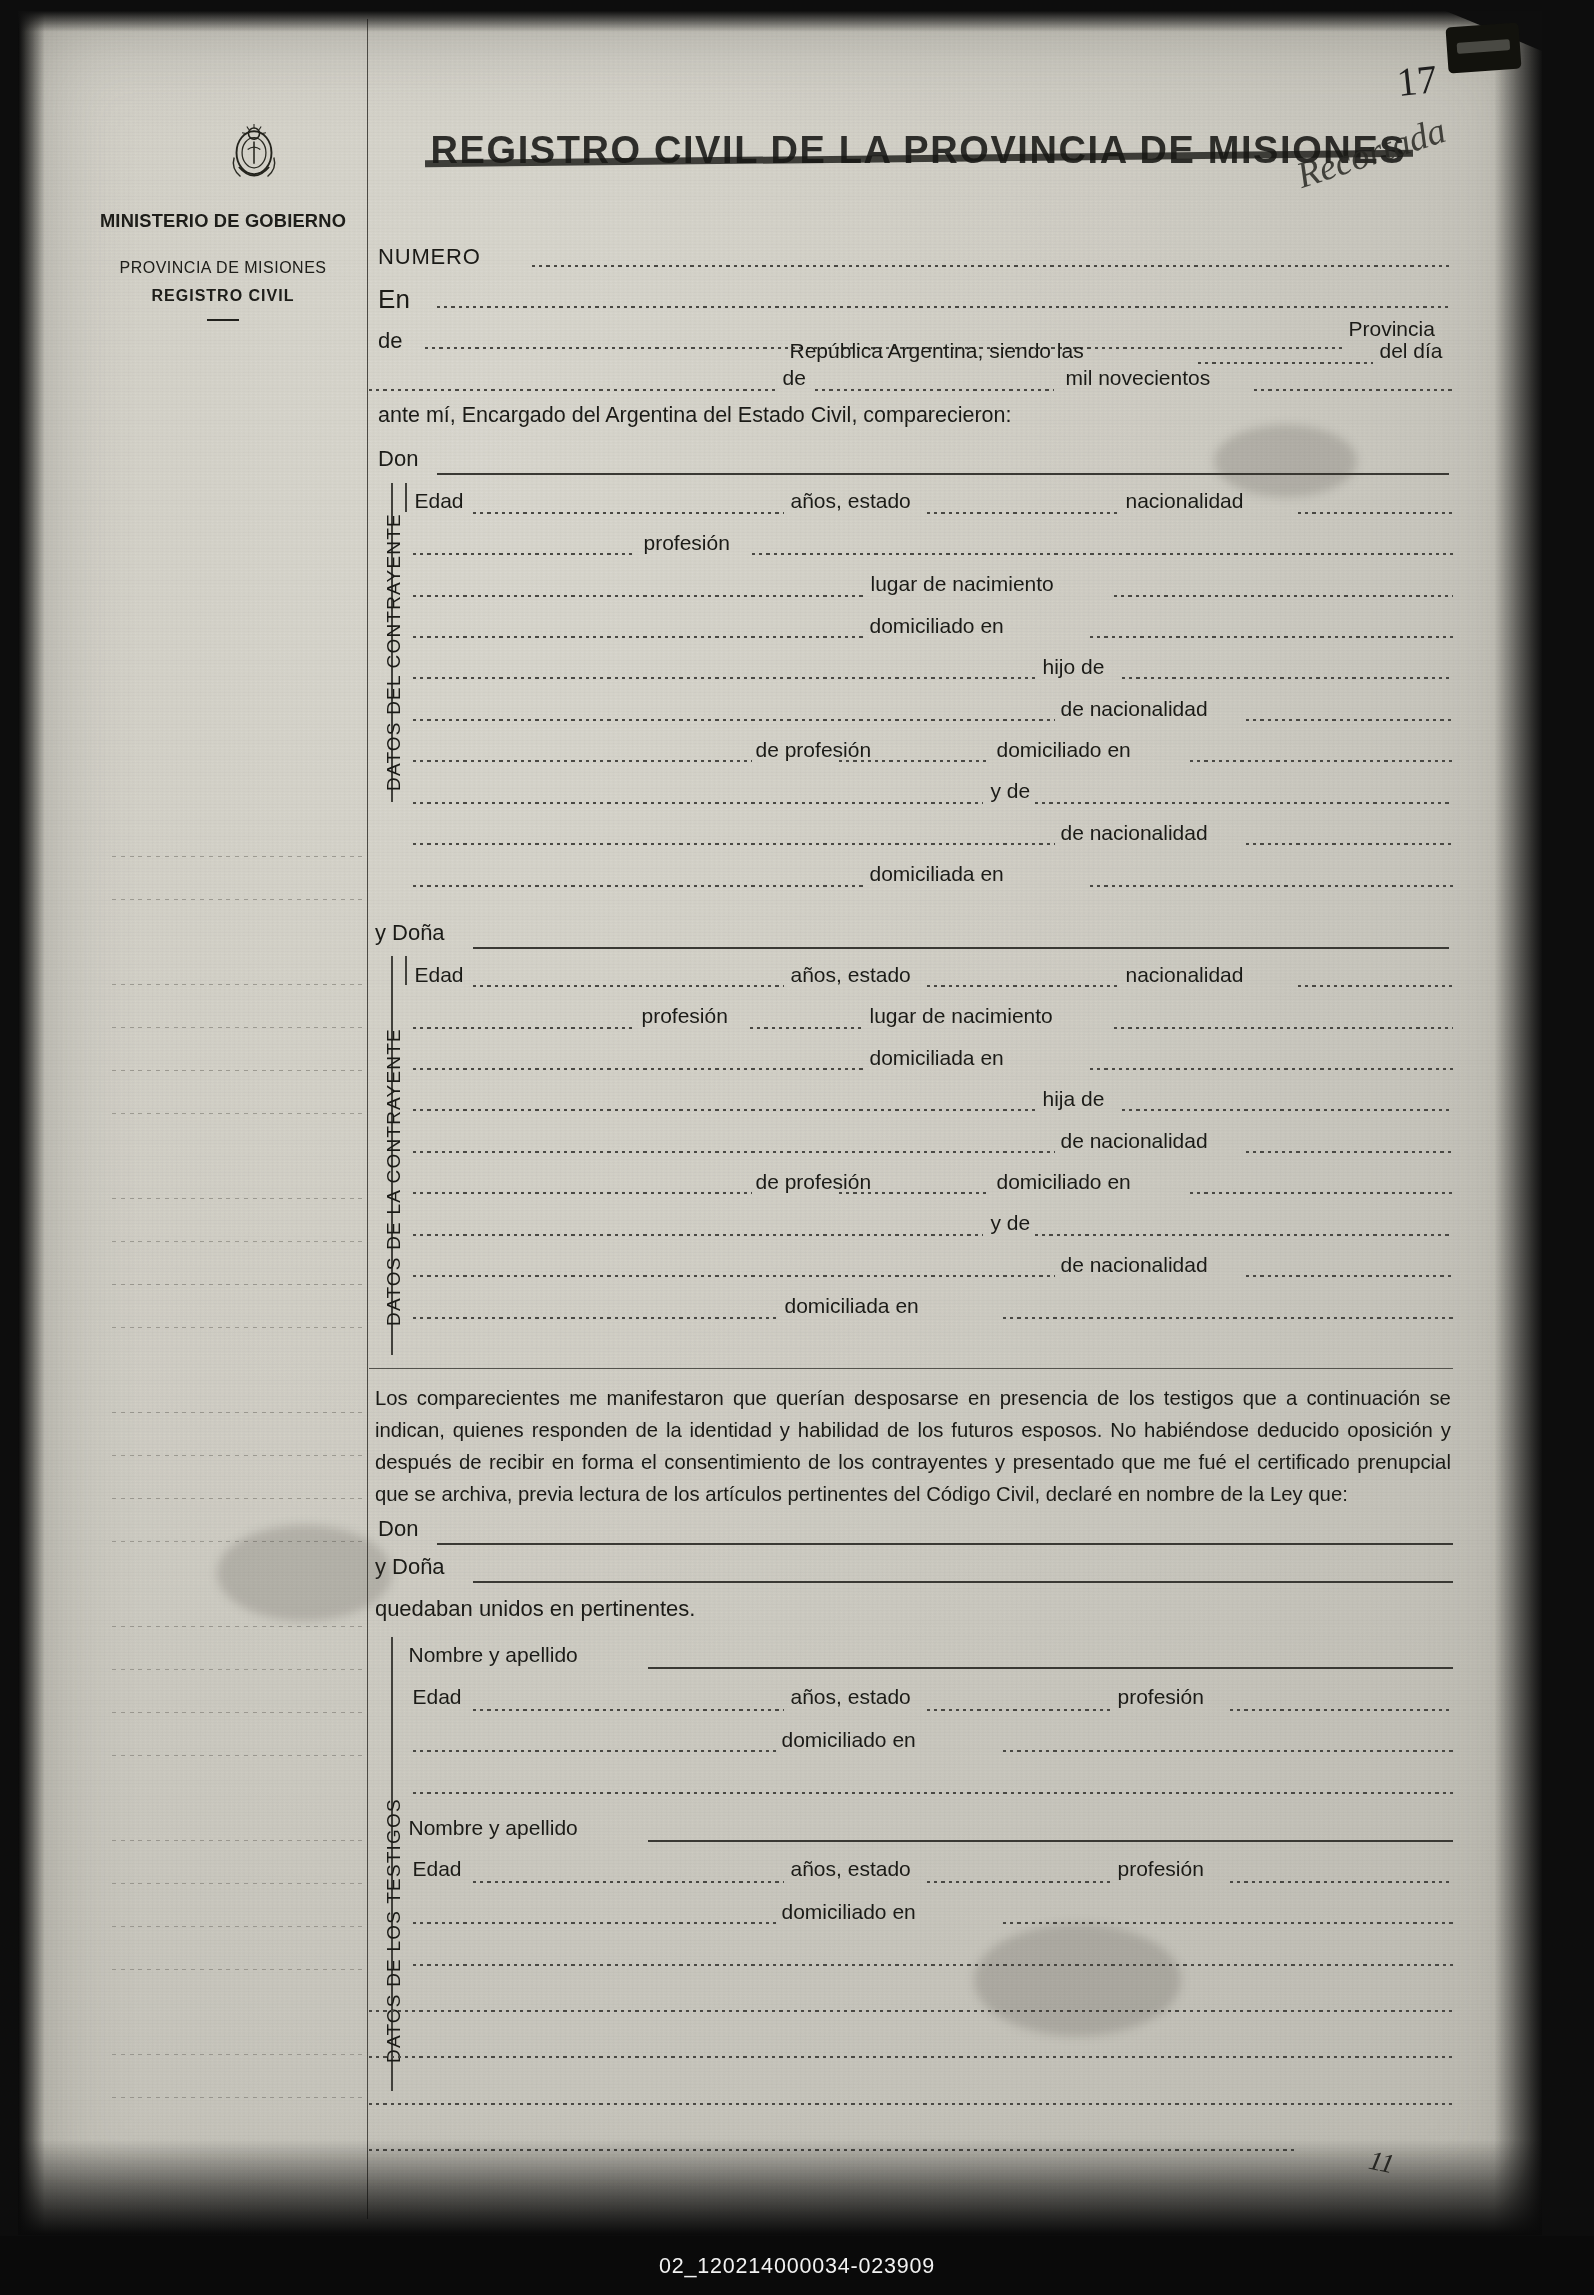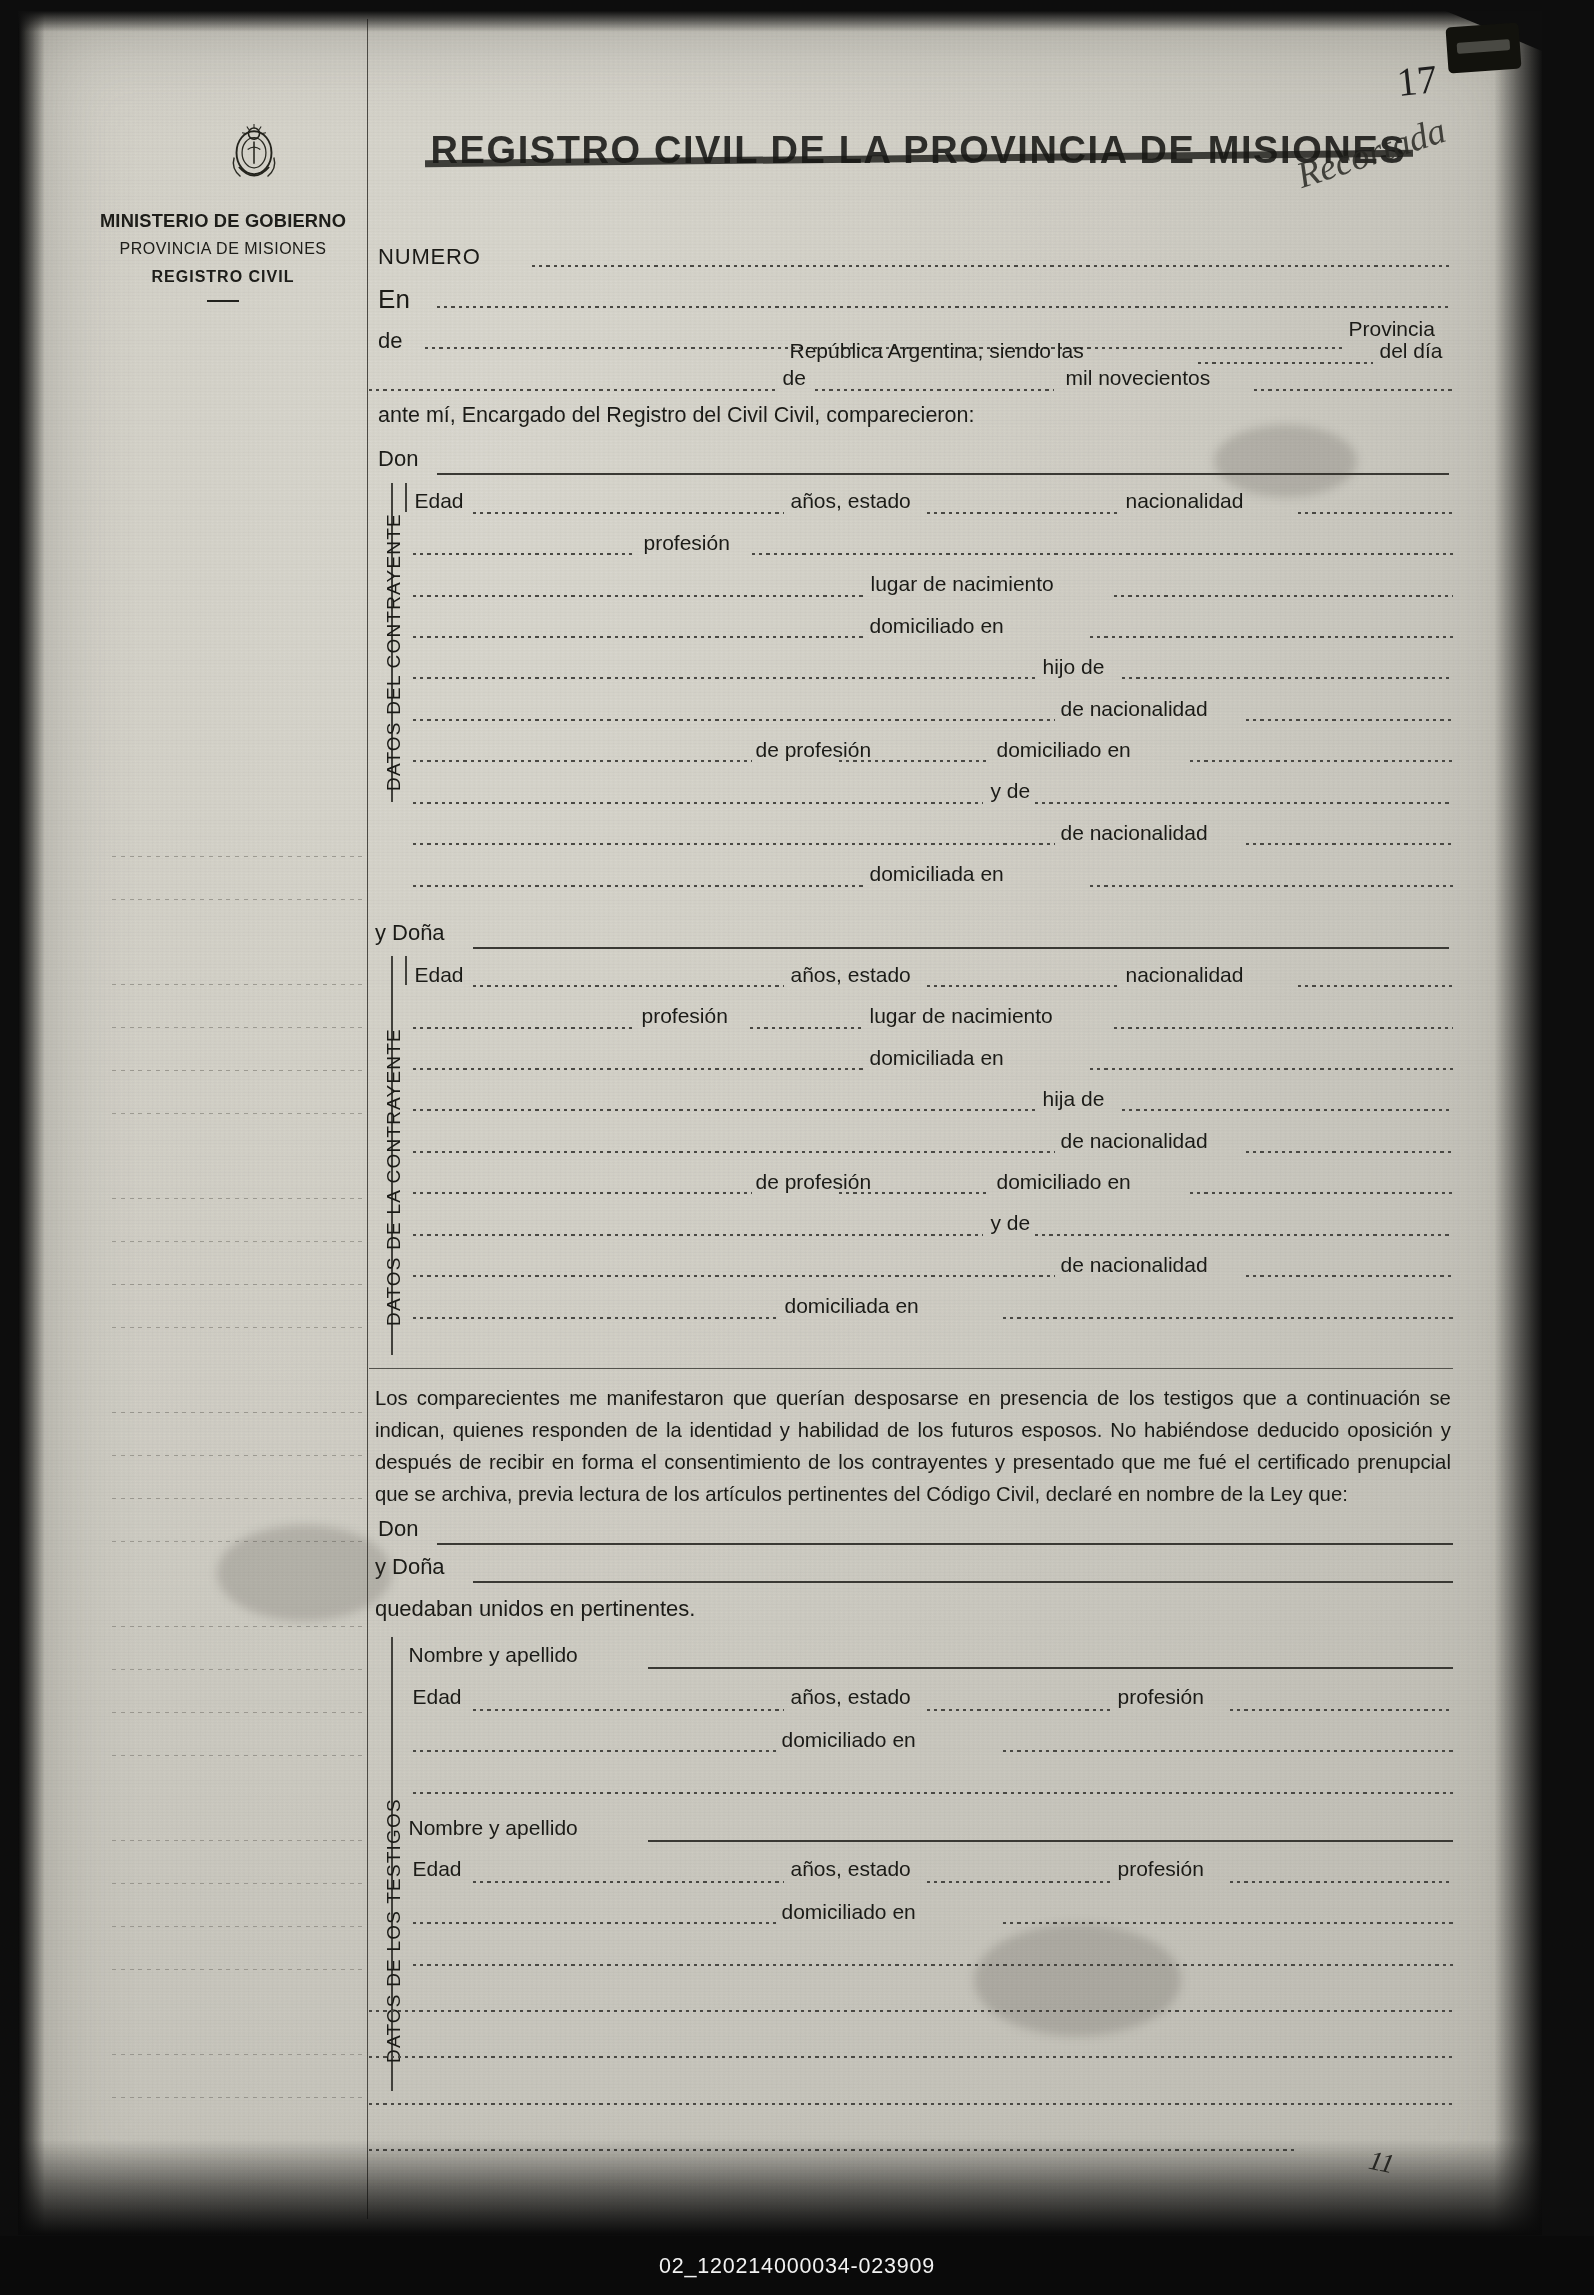--- a/index.html
+++ b/index.html
@@ -53,21 +53,21 @@
     border-right:1.6px solid #4e4c46;
   }
   .crest{
     position:absolute;left:159px;top:92px;width:62px;height:77px;
   }
   .ministry{
     position:absolute;left:24px;top:191px;width:271px;text-align:center;
     font-family:"Liberation Sans",sans-serif;color:#20201c;
   }
   .ministry .l1{font-weight:bold;font-size:18.3px;letter-spacing:0.2px;}
-  .ministry .l2{font-size:16px;margin-top:8px;letter-spacing:0.5px;}
+  .ministry .l2{font-size:16px;margin-top:27px;letter-spacing:0.5px;}
   .ministry .l3{font-weight:bold;font-size:16px;margin-top:9.6px;letter-spacing:1px;}
   .ministry .dash{width:32px;height:2.4px;background:#23231f;margin:14.3px auto 0;}
 
   
   .margin-rules{position:absolute;left:48px;top:837px;width:255px;height:1299px;}
   .margin-rules div{
     height:0.8px;margin-bottom:42px;
     background:repeating-linear-gradient(90deg,#8d8b83 0 4px,transparent 4px 8.8px);
     opacity:.75;
   }
@@ -225,21 +225,21 @@
       <div class="lbl sans" style="left:421px;top:304px;">República   Argentina, siendo las</div>
       <div class="rule" style="left:829px;top:327px;width:175px;"></div>
       <div class="lbl sans" style="left:1011px;top:304px;">del día</div>
 
       <div class="rule" style="left:0px;top:354px;width:406px;"></div>
       <div class="lbl sans" style="left:414px;top:331px;">de</div>
       <div class="rule" style="left:446px;top:354px;width:239px;"></div>
       <div class="lbl sans" style="left:697px;top:331px;">mil novecientos</div>
       <div class="rule" style="left:885px;top:354px;width:199px;"></div>
 
-      <div class="lbl sans" style="left:9.6px;top:368px;font-size:21.5px;">ante mí, Encargado del Registro del Civil Civil, comparecieron:</div>
+      <div class="lbl sans" style="left:9.6px;top:368px;font-size:21.5px;">ante mí, Encargado del Argentina del Estado Civil, comparecieron:</div>
 
       <div class="lbl sans" style="left:9.6px;top:411px;font-size:22px;">Don</div>
       <div class="solid" style="left:68px;top:438px;width:1012px;"></div>
 
       <div class="vbar" style="left:22px;top:448px;height:319px;"></div>
       <div class="vtext" style="left:14.3px;top:756px;">DATOS DEL CONTRAYENTE</div>
 
       <div class="vbar" style="left:36px;top:448px;height:29px;"></div>
 
       <div class="lbl sans" style="left:46px;top:454px;">Edad</div>

